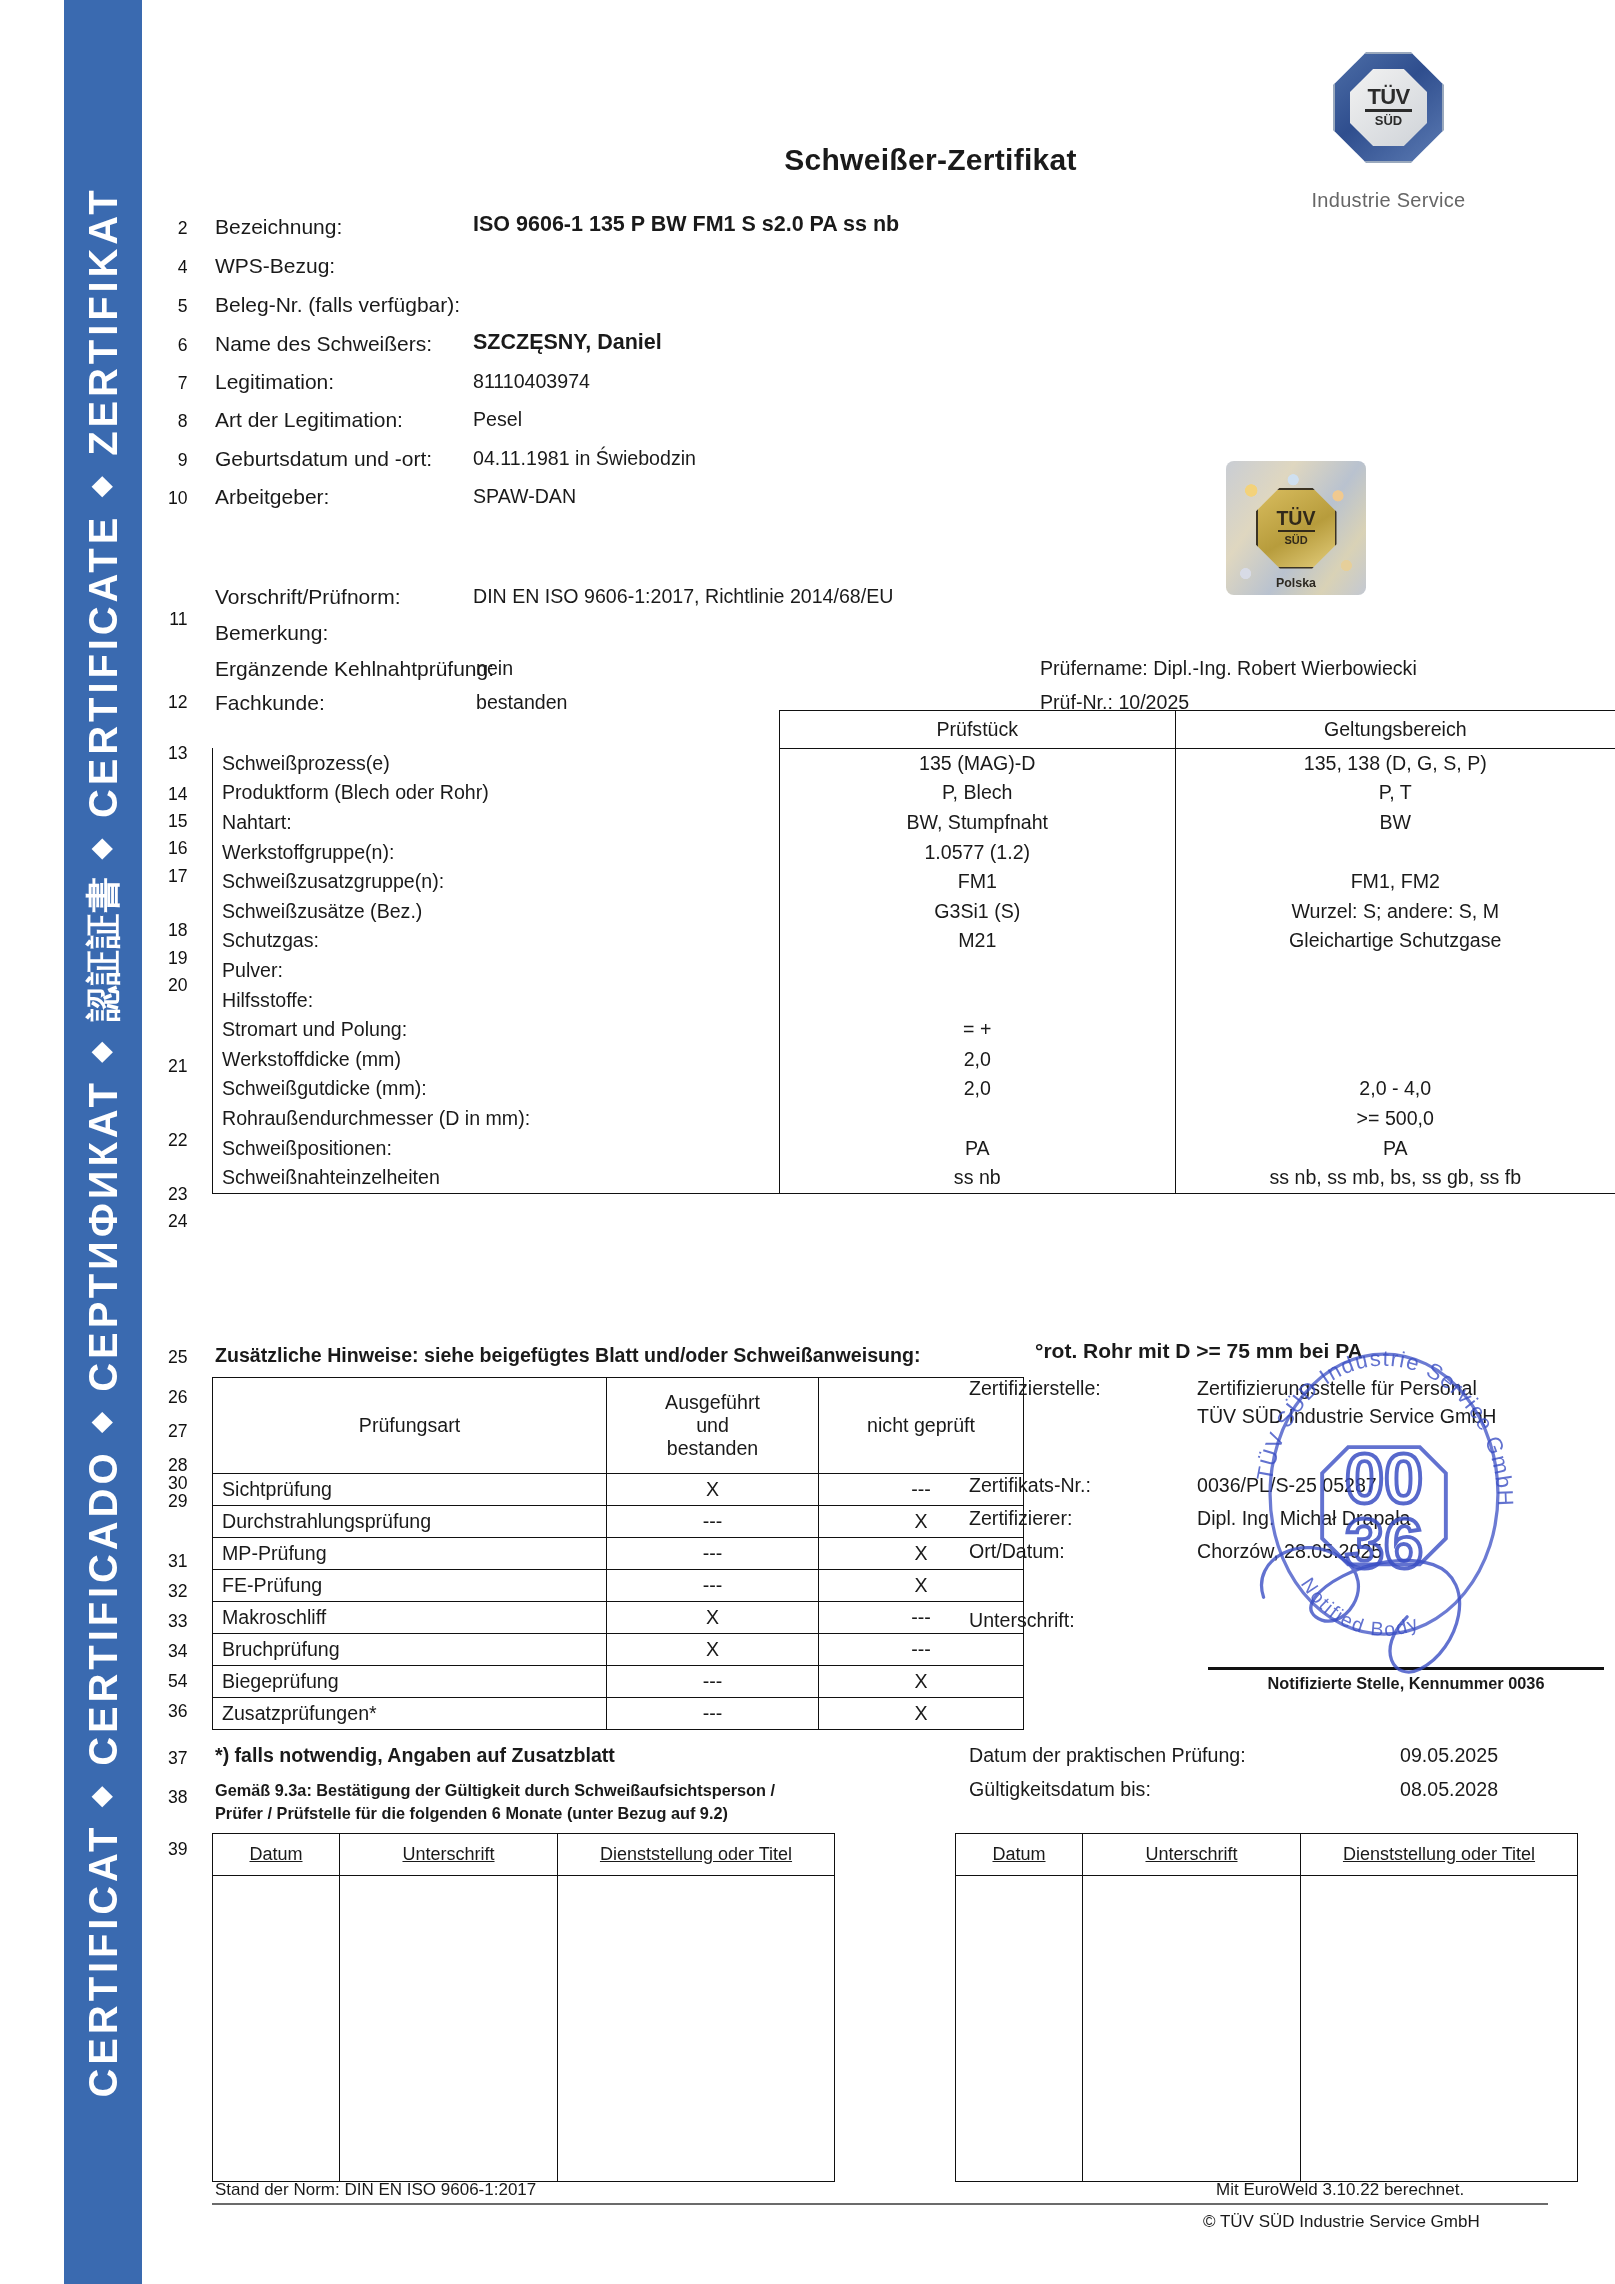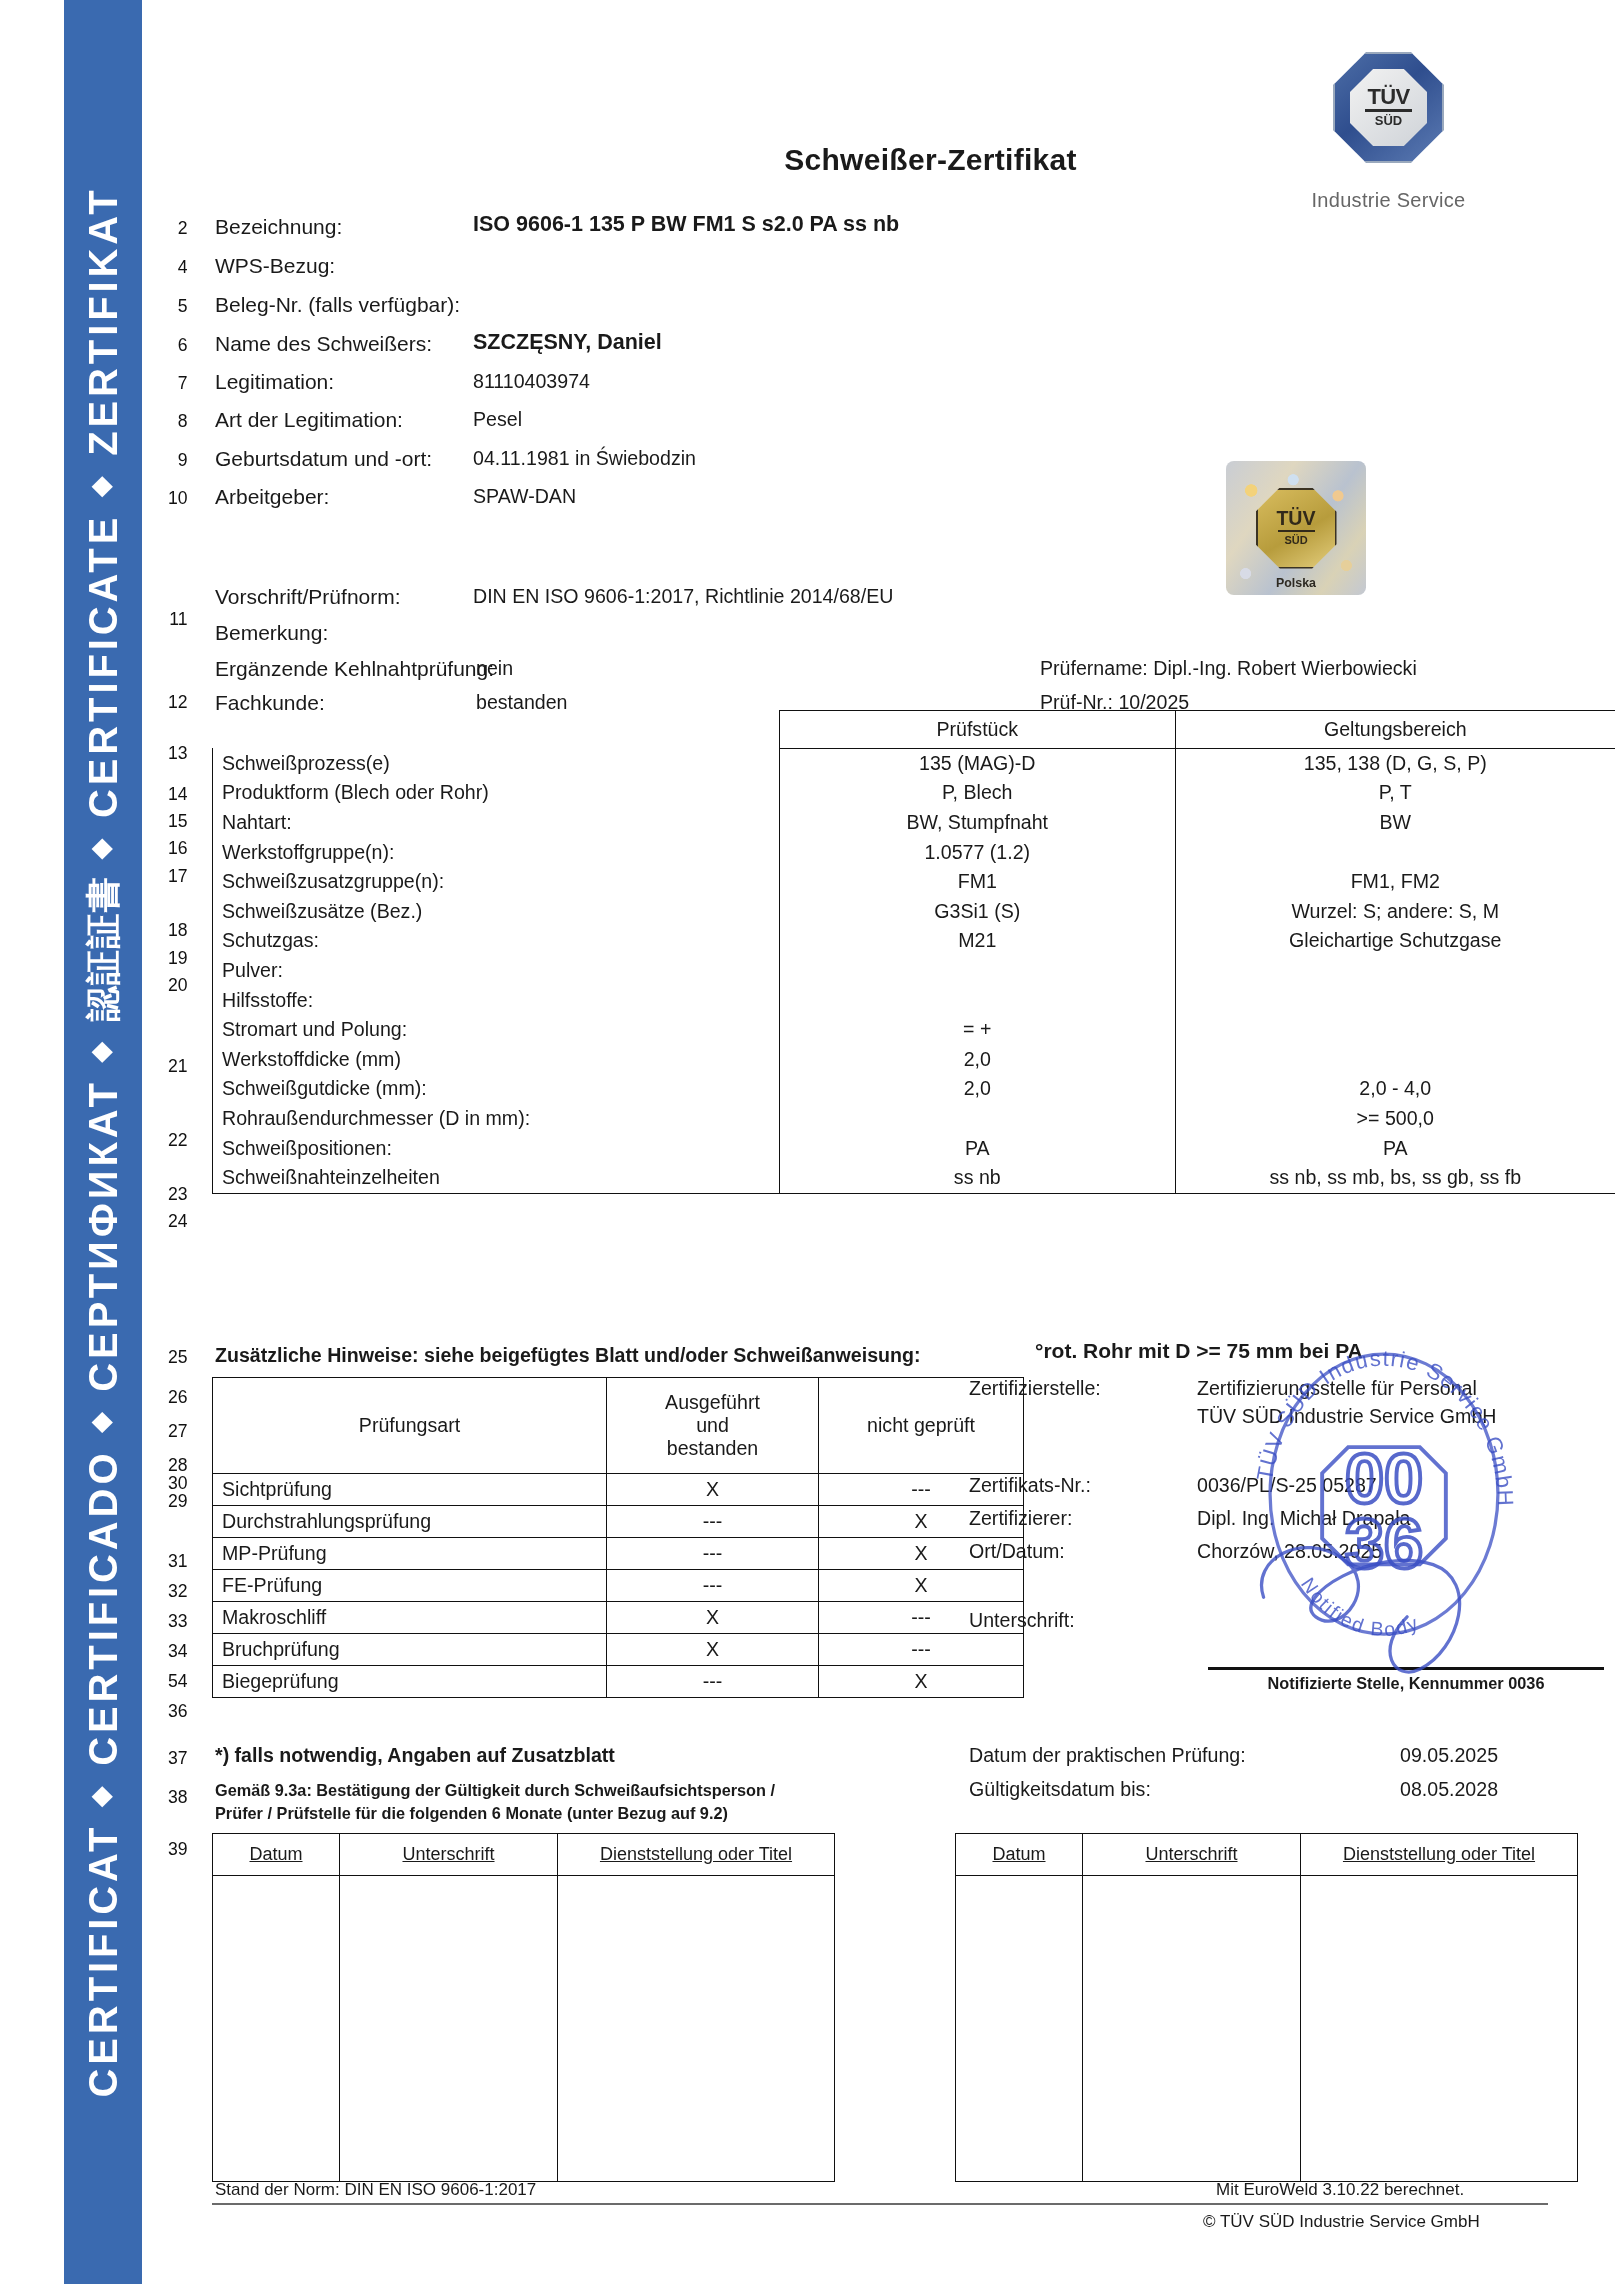--- a/index.html
+++ b/index.html
@@ -337,20 +337,25 @@
         <tr>
           <td class="n">Bruchprüfung</td>
           <td>X</td>
           <td>---</td>
         </tr>
         <tr>
           <td class="n">Biegeprüfung</td>
           <td>---</td>
           <td>X</td>
         </tr>
+        <tr>
+          <td class="n">Zusatzprüfungen*</td>
+          <td>---</td>
+          <td>X</td>
+        </tr>
       </tbody>
     </table>
 
   <div class="num" style="top:1748px">37</div>
   <div class="note" style="left:73px;top:1744px">*) falls notwendig, Angaben auf Zusatzblatt</div>
   <div class="num" style="top:1787px">38</div>
   <div class="note small" style="left:73px;top:1781px">Gemäß 9.3a: Bestätigung der Gültigkeit durch Schweißaufsichtsperson /</div>
   <div class="note small" style="left:73px;top:1804px">Prüfer / Prüfstelle für die folgenden 6 Monate (unter Bezug auf 9.2)</div>
 
   <div>

